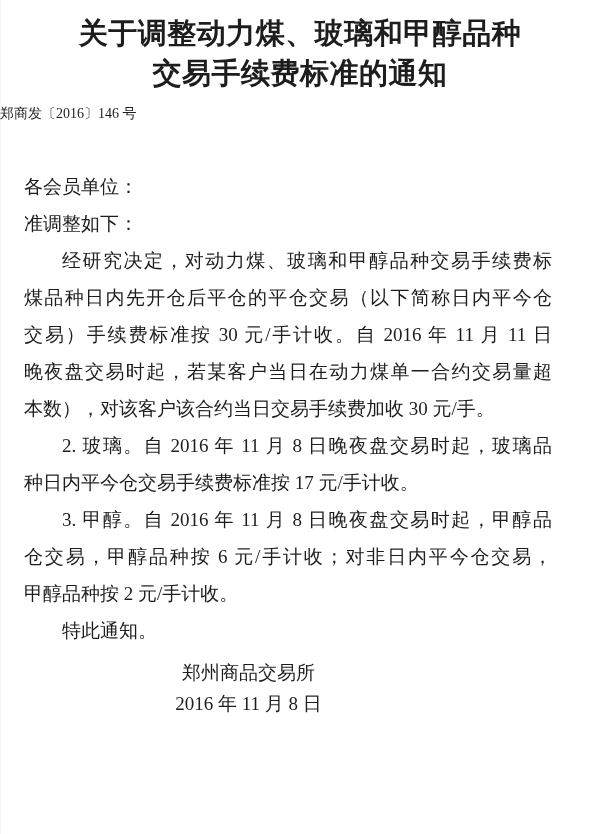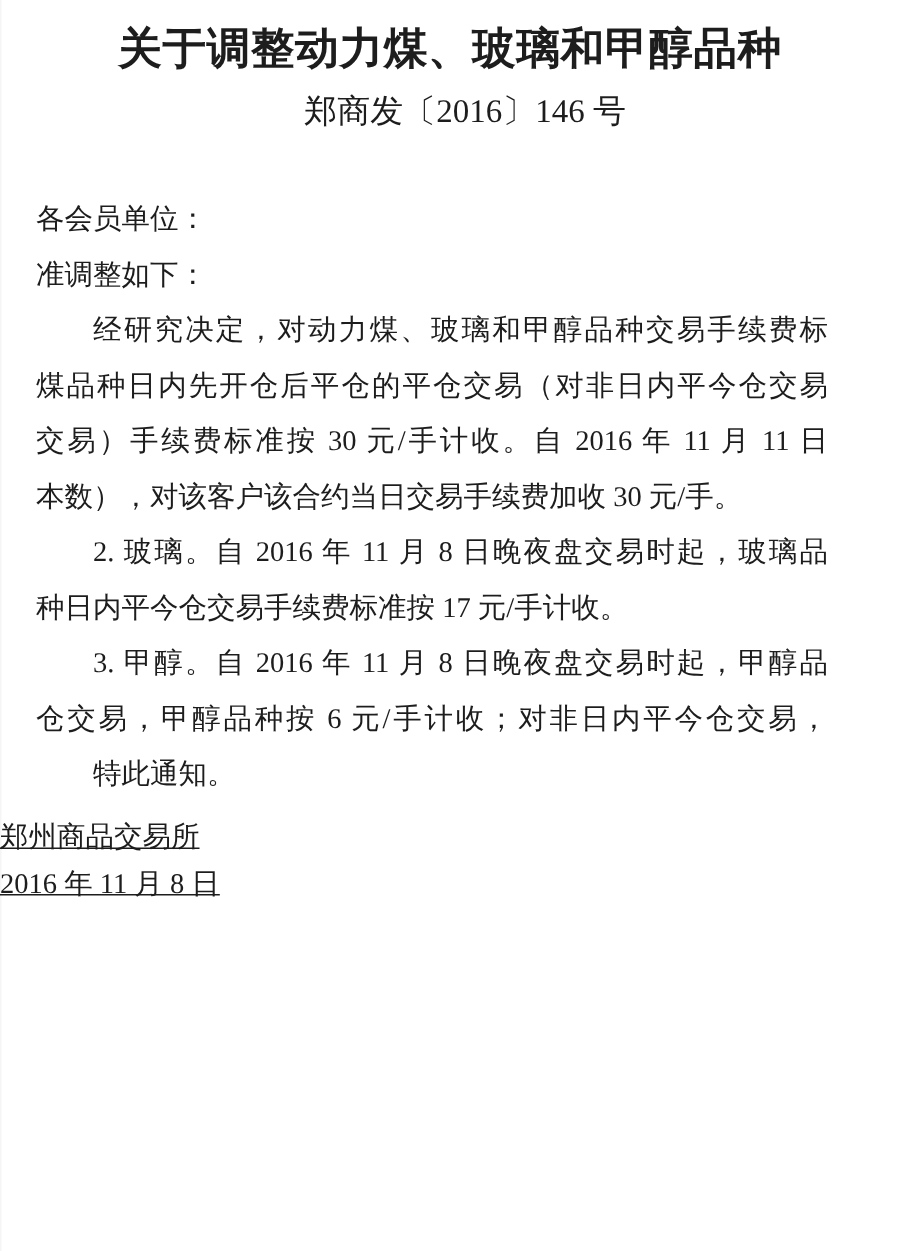--- a/index.html
+++ b/index.html
@@ -20,24 +20,23 @@
   .title {
     margin-top: 13px;
     text-align: center;
     font-size: 29px;
     font-weight: bold;
     line-height: 40px;
     letter-spacing: 0.5px;
   }
   .docket {
     margin-top: 9px;
-    text-align: center;
-    font-size: 22px;
+    text-align: left;
+    font-size: 14px;
     line-height: 24px;
-    padding-left: 20px;
   }
   .content {
     margin: 42px 48px 0 24px;
     font-size: 19px;
   }
   .bline {
     height: 37px;
     line-height: 37px;
     white-space: nowrap;
     overflow: visible;
@@ -47,51 +46,53 @@
   }
   .bline.fill {
     white-space: normal;
     text-align: justify;
     text-align-last: justify;
     text-justify: inter-character;
   }
   .signature {
     margin-top: 8px;
     padding-right: 103px;
-    text-align: left;
+    text-align: center;
     font-size: 19px;
-    text-decoration: underline;
   }
   .signature .sig-line {
     line-height: 31px;
     white-space: nowrap;
   }
 </style>
 </head>
 <body>
 
 <div class="page">
 
   <div class="title">
     <div>关于调整动力煤、玻璃和甲醇品种</div>
+    <div>交易手续费标准的通知</div>
   </div>
 
   <div class="docket">郑商发〔2016〕146 号</div>
 
   <div class="content">
     <div class="bline">各会员单位：</div>
     <div class="bline">准调整如下：</div>
     <div class="bline indent fill">经研究决定，对动力煤、玻璃和甲醇品种交易手续费标</div>
-    <div class="bline fill">煤品种日内先开仓后平仓的平仓交易（对非日内平今仓交易</div>
+    <div class="bline fill">煤品种日内先开仓后平仓的平仓交易（以下简称日内平今仓</div>
     <div class="bline fill">交易）手续费标准按 30 元/手计收。自 2016 年 11 月 11 日</div>
+    <div class="bline fill">晚夜盘交易时起，若某客户当日在动力煤单一合约交易量超</div>
     <div class="bline">本数），对该客户该合约当日交易手续费加收 30 元/手。</div>
     <div class="bline indent fill">2. 玻璃。自 2016 年 11 月 8 日晚夜盘交易时起，玻璃品</div>
     <div class="bline">种日内平今仓交易手续费标准按 17 元/手计收。</div>
     <div class="bline indent fill">3. 甲醇。自 2016 年 11 月 8 日晚夜盘交易时起，甲醇品</div>
     <div class="bline fill">仓交易，甲醇品种按 6 元/手计收；对非日内平今仓交易，</div>
+    <div class="bline">甲醇品种按 2 元/手计收。</div>
     <div class="bline indent">特此通知。</div>
   </div>
 
   <div class="signature">
     <div class="sig-line">郑州商品交易所</div>
     <div class="sig-line">2016 年 11 月 8 日</div>
   </div>
 
 </div>
 

